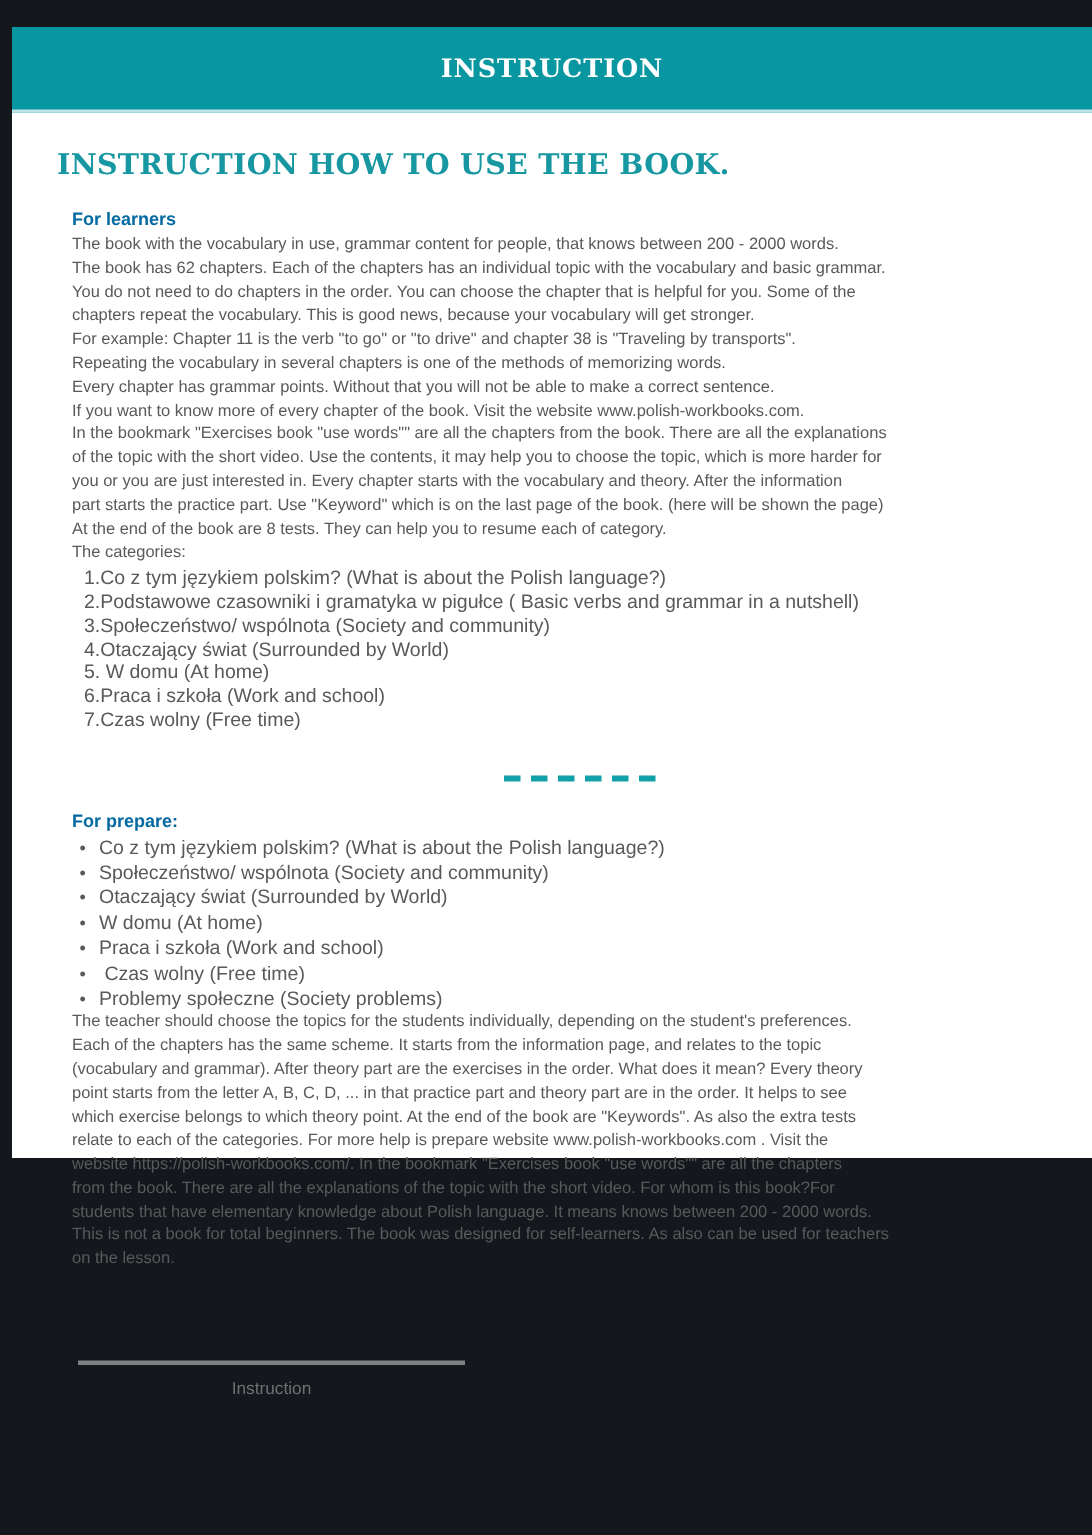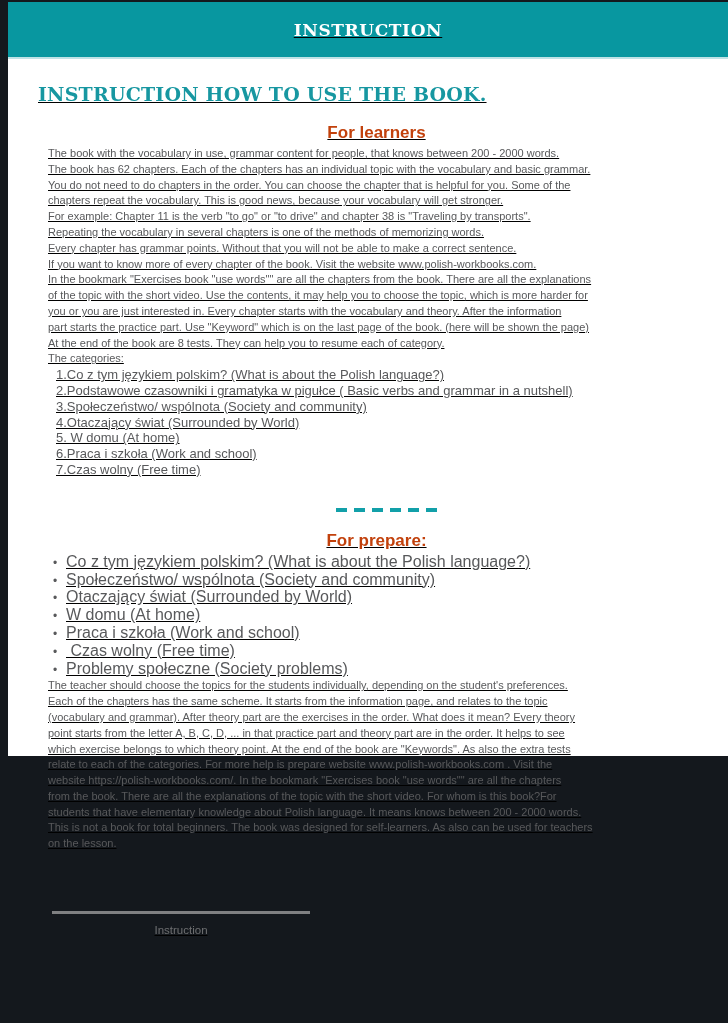--- a/index.html
+++ b/index.html
@@ -4,24 +4,23 @@
 <style>
   html,body { margin:0; padding:0; background:#14181d; }
   .canvas {
     position:relative;
     width:728px; height:1023px;
     background:#14181d;
     overflow:hidden;
     font-family:"Liberation Sans", sans-serif;
   }
   .page {
-    position:absolute; left:8px; top:2px;
+    position:absolute; left:8px; top:18px;
     width:720px; height:754px;
     background:#ffffff;
-    text-decoration:underline;
   }
   .topbar {
     height:55px;
     background:#0897a0;
     border-bottom:2px solid #bfe3e6;
     display:flex; align-items:center; justify-content:center;
   }
   .topbar-title {
     font-family:"DejaVu Serif","Liberation Serif",serif;
     font-weight:bold; font-size:17px; color:#ffffff;
@@ -29,21 +28,21 @@
   }
   .content { padding:0 23px 0 30px; }
   .page-title {
     margin:24px 0 0 0;
     font-family:"DejaVu Serif","Liberation Serif",serif;
     font-weight:bold; font-size:19px; color:#1797a1;
     letter-spacing:0.2px;
   }
   .sec-heading {
     margin:18px 0 3px 10px;
-    font-size:17px; font-weight:bold; color:#c2410c;text-align:center;
+    font-size:12px; font-weight:bold; color:#0369a1;
   }
   .sec-heading.teachers { margin-top:19px; }
   .body-text {
     margin:0 0 0 10px;
     width:660px;
     font-size:11px; line-height:15.8px; color:#58595b;
     white-space:pre-line;
   }
   ol.cats {
     list-style:none;
@@ -63,21 +62,21 @@
     display:inline-block;
     width:11px; height:4px;
     background:#12a0a9;
     margin:0 3.5px;
   }
   ul.bullets {
     list-style:none;
     margin:0 0 0 15px; padding:0;
   }
   ul.bullets li {
-    font-size:16px; line-height:15.8px; color:#58595b;
+    font-size:13px; line-height:15.8px; color:#58595b;
     white-space:pre;
   }
   ul.bullets li::before {
     content:"\2022";
     display:inline-block;
     width:13px;
     color:#58595b;
     font-size:12px;
   }
   .footer-block { margin-top:59px; }

